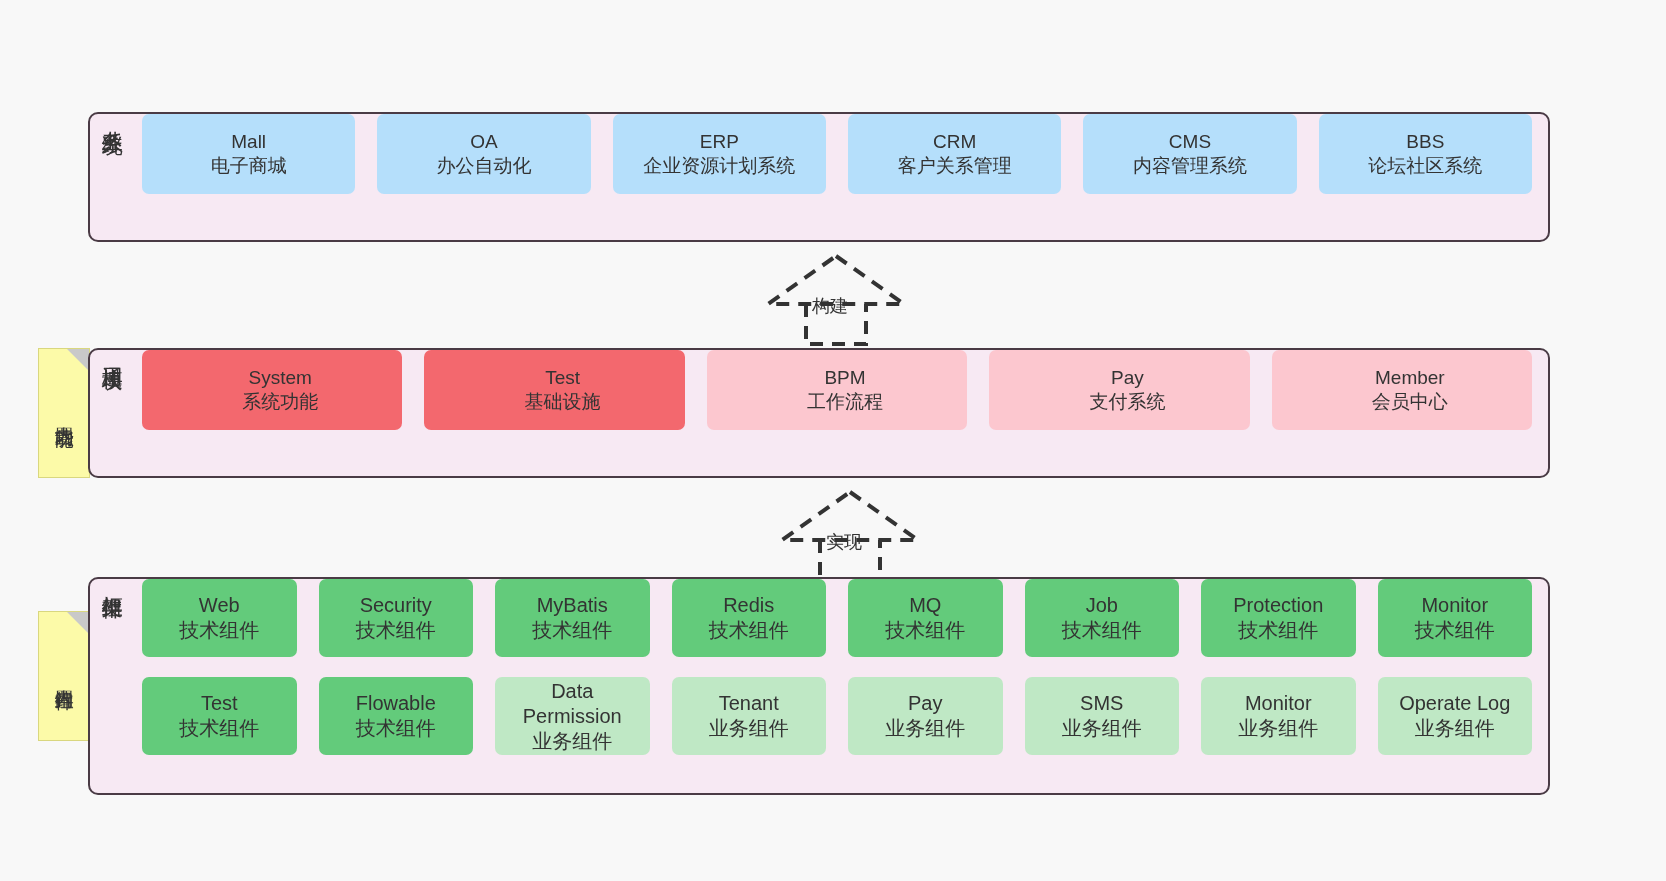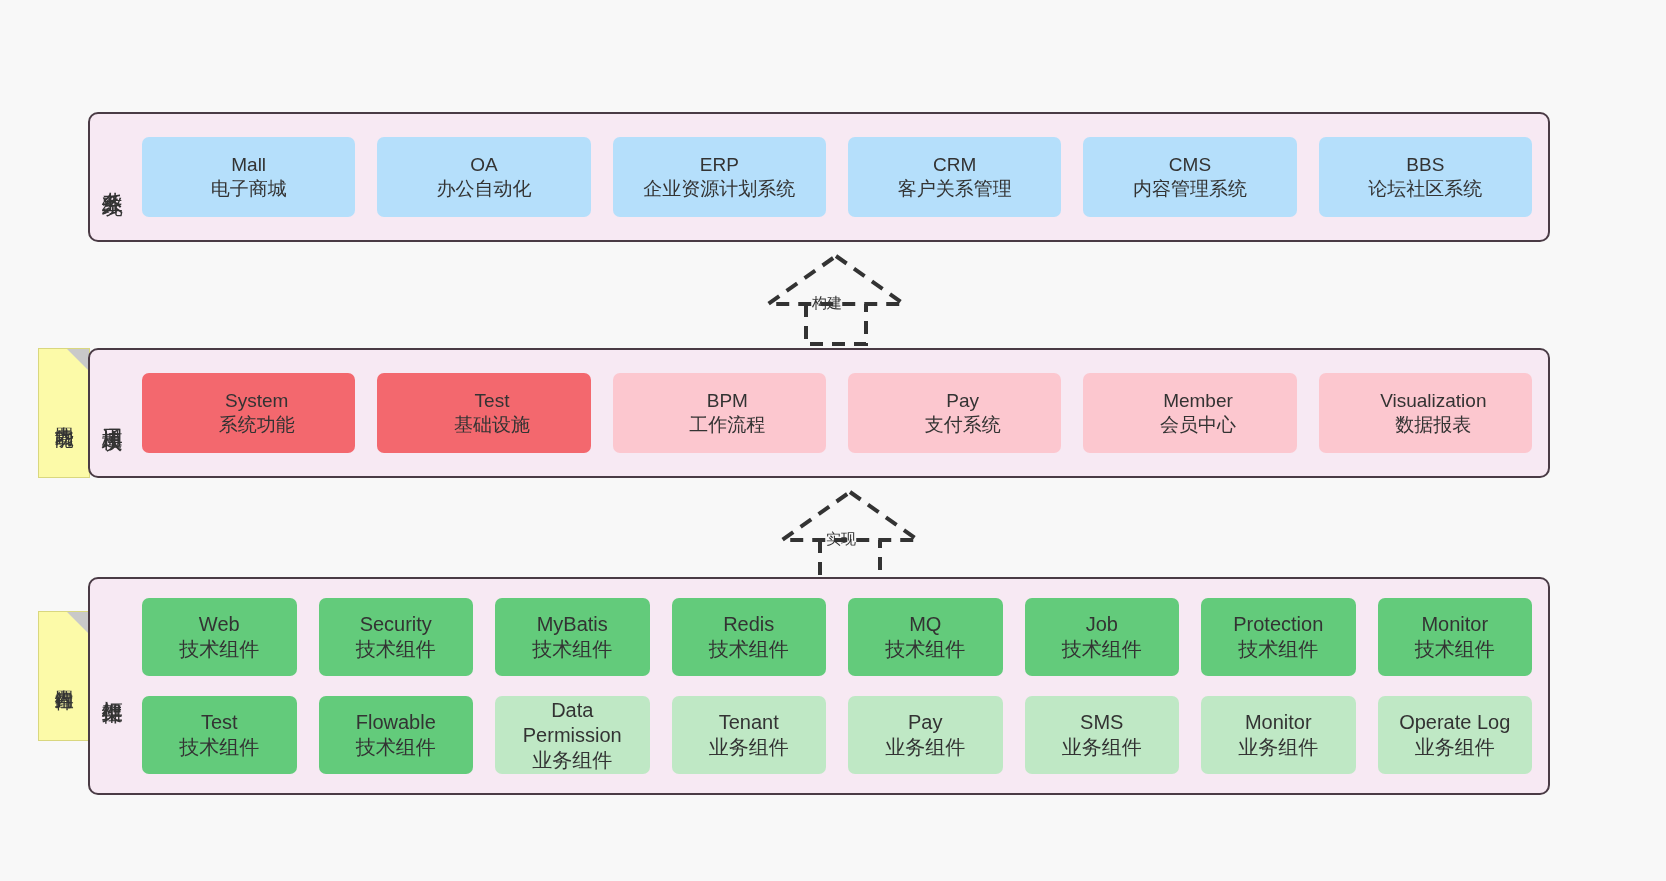--- a/index.html
+++ b/index.html
@@ -14,21 +14,21 @@
   .canvas{position:absolute;left:0;top:0;width:1666px;height:881px;}
 
   
   .layer{
     position:absolute;
     background:#f7e9f3;
     border:2px solid #4a3b45;
     border-radius:10px;
     box-sizing:border-box;
     display:flex;
-    align-items:center;
+    align-items:flex-start;
   }
   .layer-title{
     flex:0 0 auto;
     width:44px;
     display:flex;
     align-items:center;
     justify-content:center;
     font-size:21px;
     line-height:1.16;
     letter-spacing:1px;
@@ -110,21 +110,21 @@
     border-left:22px solid transparent;
     border-top:22px solid #c9c9c9;
   }
   #note-builtin-function{left:38px;top:348px;width:52px;height:130px;}
   #note-builtin-component{left:38px;top:611px;width:52px;height:130px;}
 
   
   .arrow-wrap{position:absolute;}
   .arrow-label{
     position:absolute;
-    font-size:15px;
+    font-size:18px;
     color:#333333;
     background:transparent;
     white-space:nowrap;
   }
   #arrow-build{left:756px;top:252px;width:160px;height:96px;}
   #arrow-build .arrow-label{left:56px;top:42px;}
   #arrow-implement{left:770px;top:488px;width:160px;height:96px;}
   #arrow-implement .arrow-label{left:56px;top:42px;}
 </style>
 </head>
@@ -194,24 +194,20 @@
           <span class="t2">工作流程</span>
         </div>
         <div class="card red-light">
           <span class="t1">Pay</span>
           <span class="t2">支付系统</span>
         </div>
         <div class="card red-light">
           <span class="t1">Member</span>
           <span class="t2">会员中心</span>
         </div>
-        <div class="card red-light">
-          <span class="t1">Visualization</span>
-          <span class="t2">数据报表</span>
-        </div>
       </div>
     </div>
   </div>
 
   <div class="arrow-wrap" id="arrow-implement">
     <svg width="160" height="96" viewBox="0 0 160 96">
       <path d="M 80 4 L 148 52 L 12 52 Z" fill="none" stroke="#333333" stroke-width="4" stroke-dasharray="13,9" stroke-linecap="butt"></path>
       <path d="M 50 52 L 50 92 L 110 92 L 110 52" fill="none" stroke="#333333" stroke-width="4" stroke-dasharray="13,9" stroke-linecap="butt"></path>
     </svg>
     <span class="arrow-label">实现</span>

